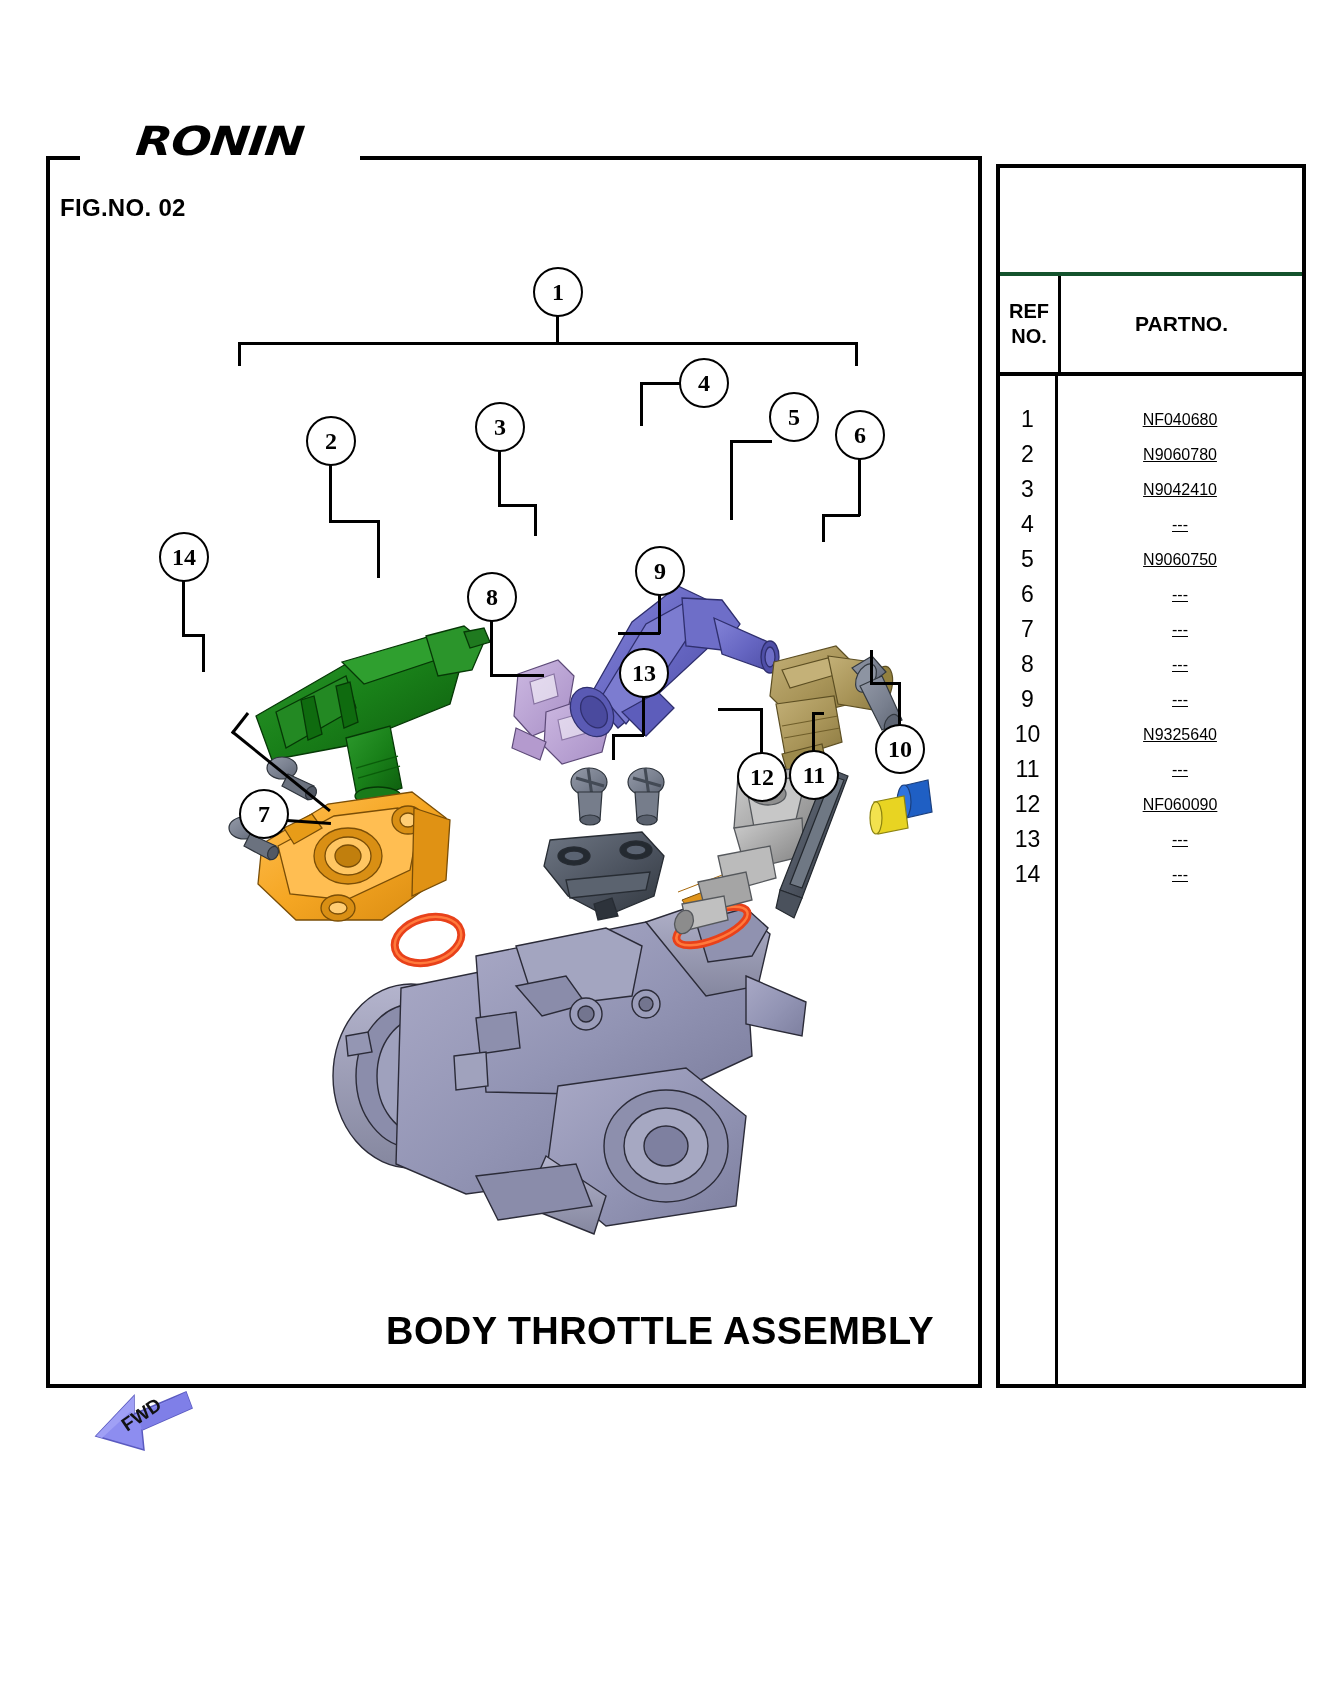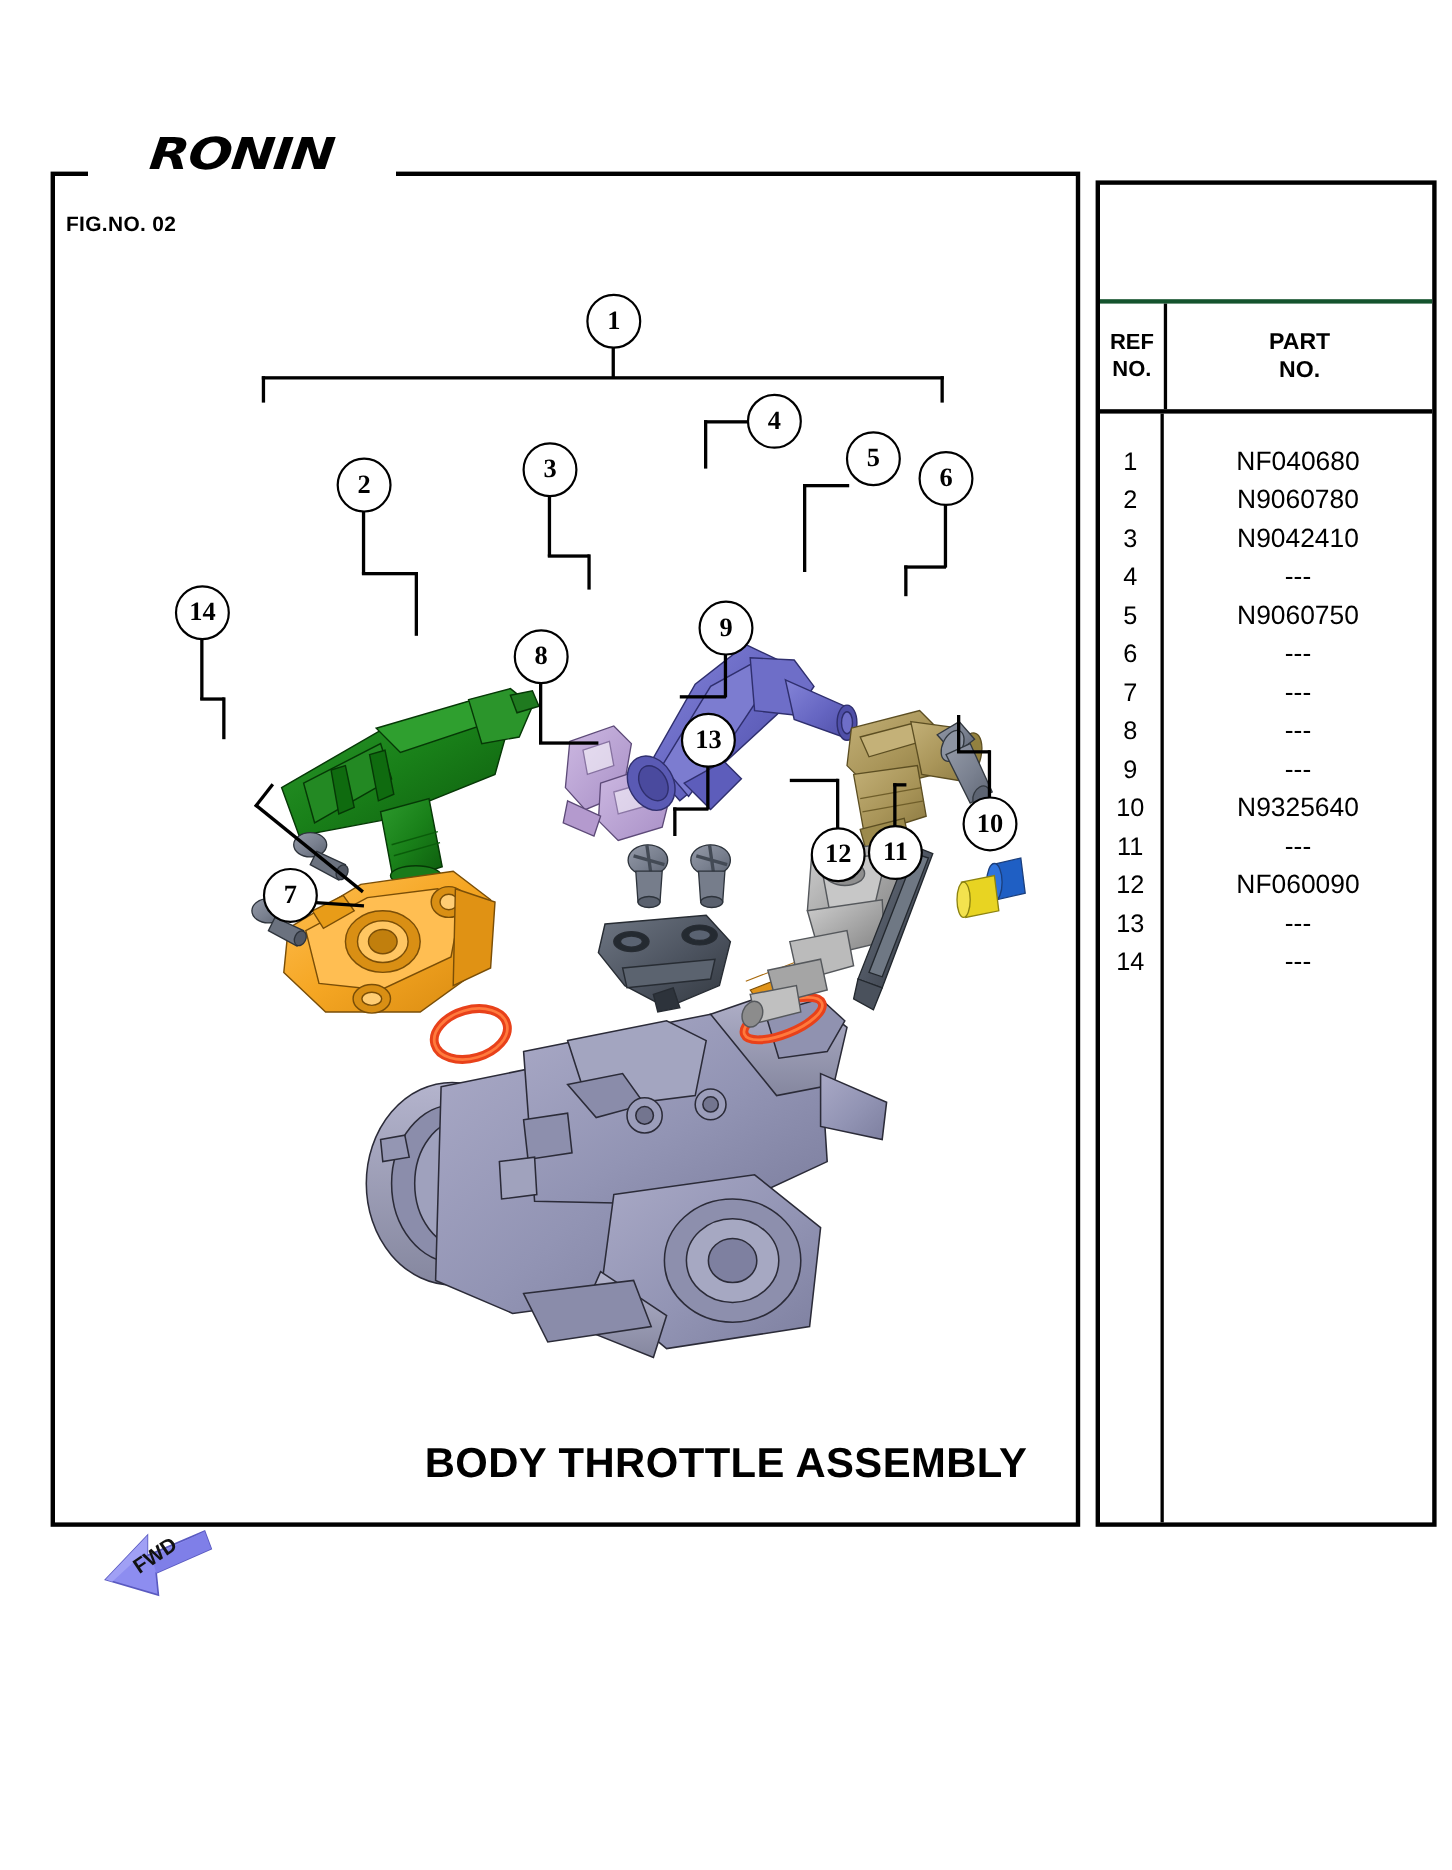--- a/index.html
+++ b/index.html
@@ -16,47 +16,47 @@
     position:absolute;left:80px;top:118px;width:280px;height:46px;
     background:#fff;z-index:6;display:flex;align-items:center;justify-content:center;
   }
   #logo-text{
     font-family:"DejaVu Sans", sans-serif;
     font-style:italic;font-weight:bold;font-size:40px;letter-spacing:-1px;
     color:#000;-webkit-text-stroke:0px #000;transform:skewX(-6deg) scaleX(1.18);
     white-space:nowrap;
   }
   #fig-no{
-    position:absolute;left:60px;top:194px;font-size:19px;font-weight:bold;
+    position:absolute;left:60px;top:194px;font-size:24px;font-weight:bold;
     letter-spacing:0.3px;z-index:5;
   }
   #assembly-title{
     position:absolute;left:0;right:0;top:1310px;text-align:center;
     font-size:38px;font-weight:bold;letter-spacing:0.4px;z-index:5;
   }
 
   
   #parts-table-frame{
     position:absolute;left:996px;top:164px;width:310px;height:1224px;
     border:4px solid #000;box-sizing:border-box;background:#fff;
   }
   #table-inner{
     position:absolute;left:1000px;top:272px;width:302px;height:1112px;
     box-sizing:border-box;z-index:4;
   }
   #th-row{display:flex;height:96px;border-bottom:4px solid #000;border-top:4px solid #14532d;}
   #th-ref{width:58px;border-right:3px solid #000;display:flex;flex-direction:column;
           align-items:center;justify-content:center;font-weight:bold;font-size:20px;line-height:1.25;}
-  #th-part{flex:1;display:flex;flex-direction:column;align-items:center;justify-content:center;
+  #th-part{flex:1;display:flex;flex-direction:row;align-items:center;justify-content:center;
            font-weight:bold;font-size:21px;line-height:1.25;}
   #tbody{display:flex;height:1008px;}
   #col-ref{width:58px;border-right:3px solid #000;padding-top:26px;box-sizing:border-box;}
   #col-part{flex:1;padding-top:26px;box-sizing:border-box;}
   .cell{height:35px;line-height:35px;text-align:center;font-size:23px;}
-  .cell.part{font-size:24px;}
+  .cell.part{font-size:16px;text-decoration:underline;}
 
   
   .balloon{
     position:absolute;width:46px;height:46px;border:2.5px solid #000;border-radius:50%;
     background:#fff;display:flex;align-items:center;justify-content:center;
     font-family:"Liberation Serif", serif;font-weight:bold;font-size:24px;z-index:5;
   }
   .lead{position:absolute;background:#000;z-index:3;}
   .lead.h{height:2.5px;}
   .lead.v{width:2.5px;}

